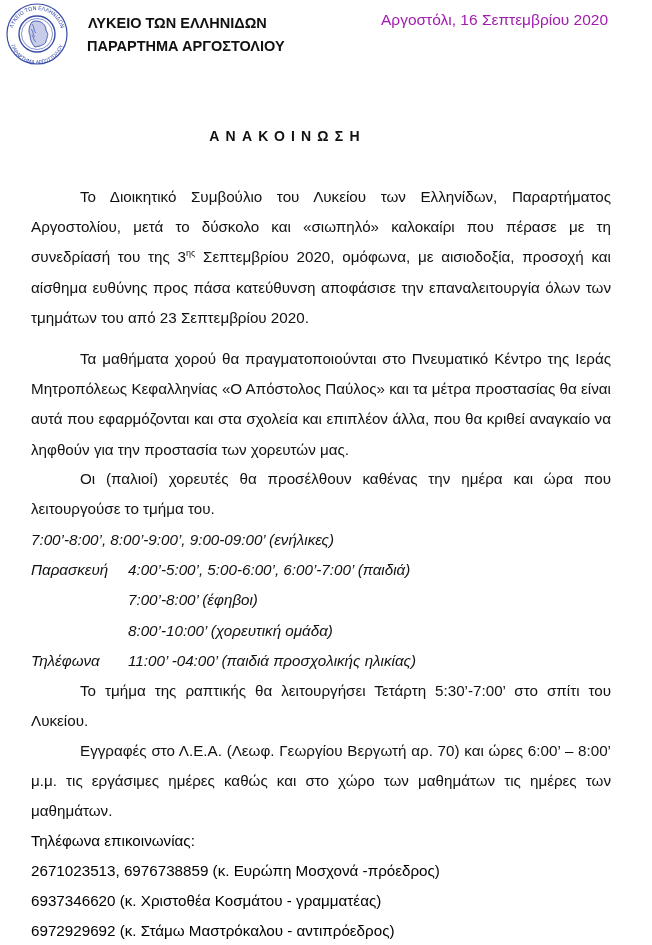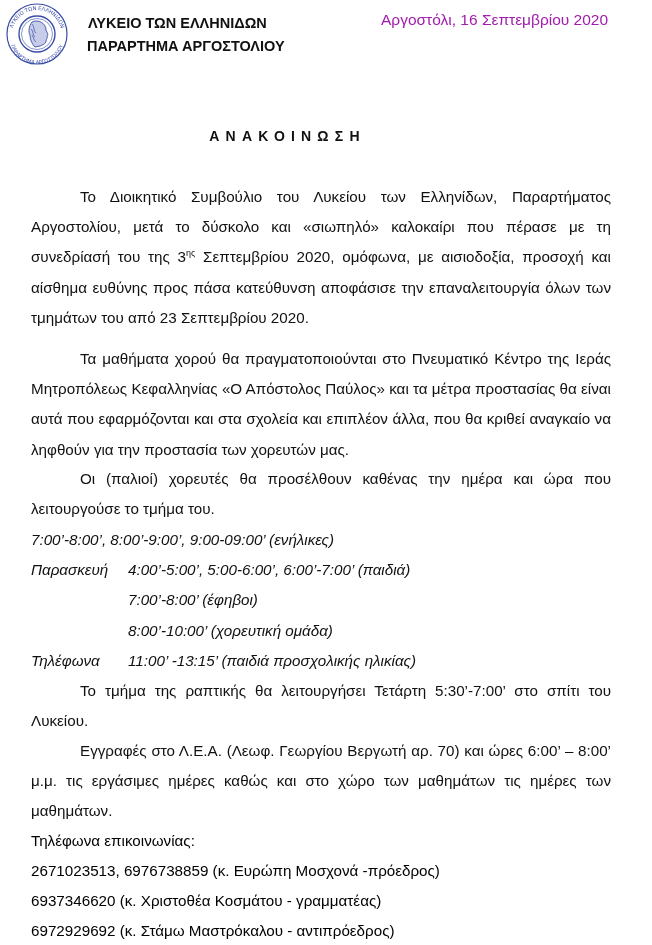--- a/index.html
+++ b/index.html
@@ -109,21 +109,21 @@
     <div class="sched-row">
       <span class="sched-day"></span>
       <span class="sched-time">7:00’-8:00’ (έφηβοι)</span>
     </div>
     <div class="sched-row">
       <span class="sched-day"></span>
       <span class="sched-time">8:00’-10:00’ (χορευτική ομάδα)</span>
     </div>
     <div class="sched-row">
       <span class="sched-day">Τηλέφωνα</span>
-      <span class="sched-time">11:00’ -13:15’ (παιδιά προσχολικής ηλικίας)</span>
+      <span class="sched-time">11:00’ -04:00’ (παιδιά προσχολικής ηλικίας)</span>
     </div>
   </div>
 
   <div class="body-text para indent p4">Το τμήμα της ραπτικής θα λειτουργήσει Τετάρτη 5:30’-7:00’ στο σπίτι του Λυκείου.</div>
 
   <div class="body-text para indent p5">Εγγραφές στο Λ.Ε.Α. (Λεωφ. Γεωργίου Βεργωτή αρ. 70) και ώρες 6:00’ – 8:00’ μ.μ. τις εργάσιμες ημέρες καθώς και στο χώρο των μαθημάτων τις ημέρες των μαθημάτων.</div>
 
   <div class="contacts">
     <div>Τηλέφωνα επικοινωνίας:</div>
     <div>2671023513, 6976738859 (κ. Ευρώπη Μοσχονά -πρόεδρος)</div>

